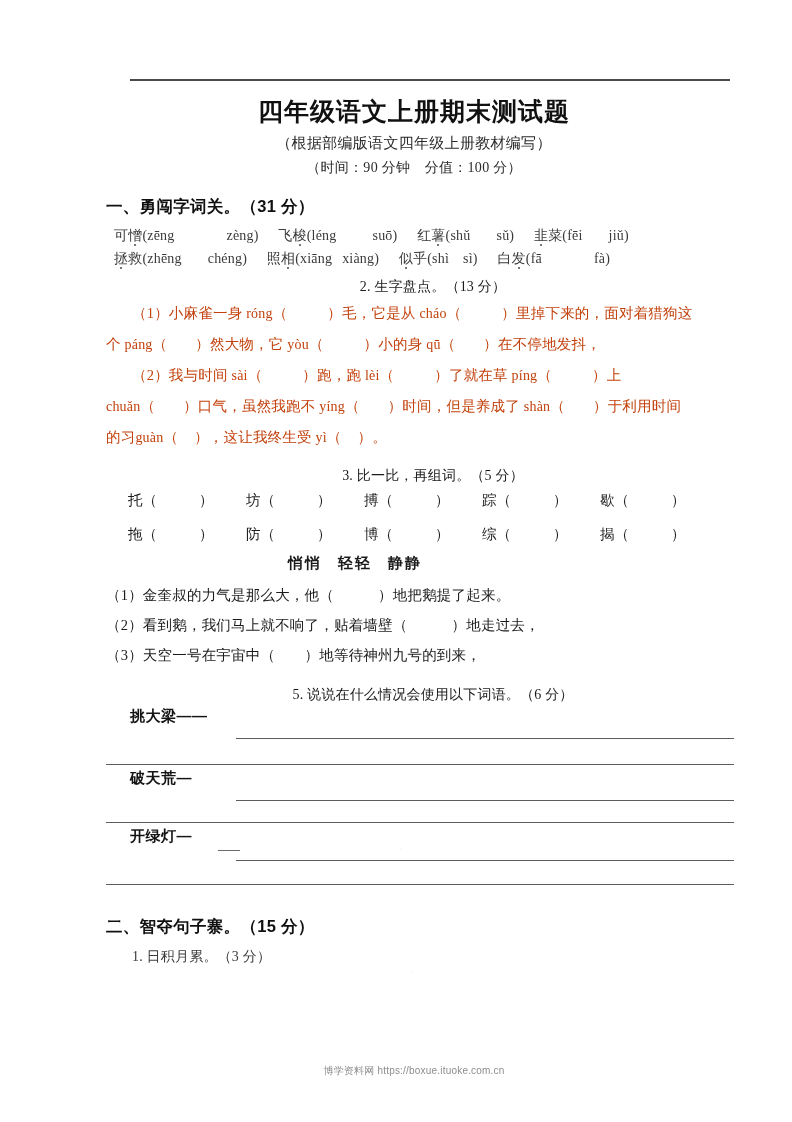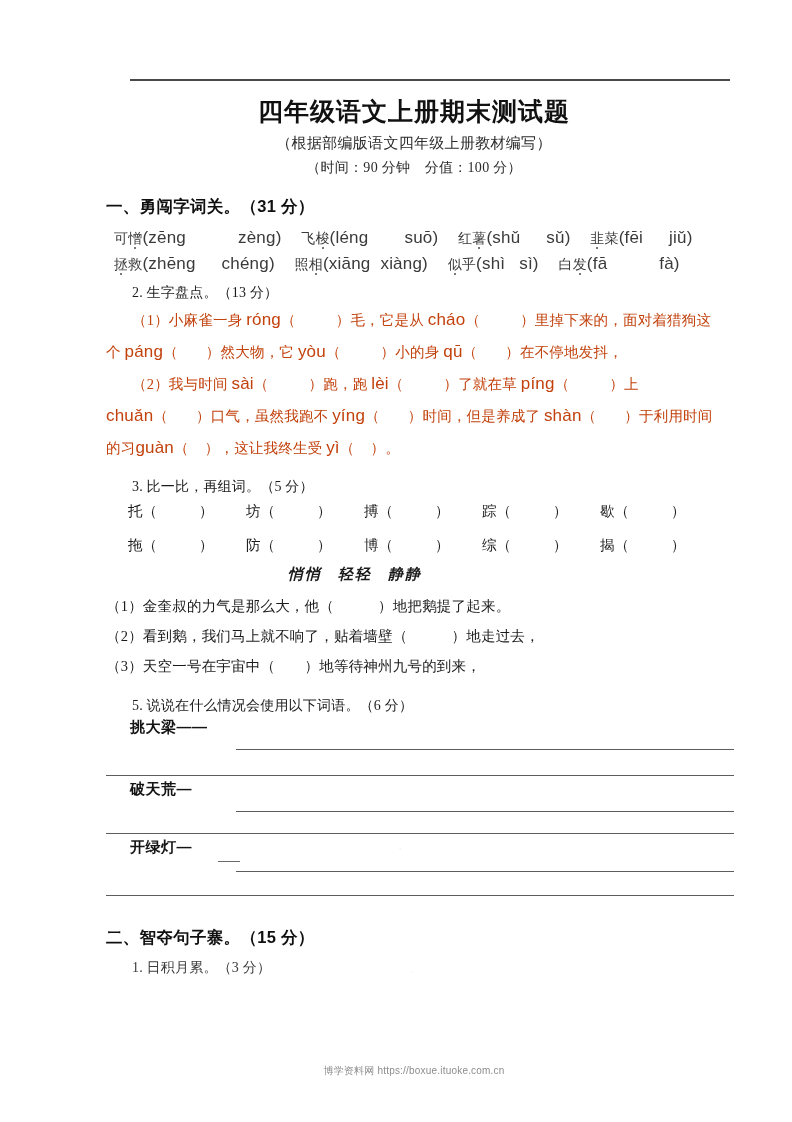--- a/index.html
+++ b/index.html
@@ -74,21 +74,21 @@
     color: #101010;
     letter-spacing: 0.3px;
     margin: 0 0 14px 0;
   }
   .q-heading {
     font-size: 14px;
     color: #3b3b3b;
     margin: 0 0 10px 26px;
     letter-spacing: 0.2px;
   }
-  .q-heading.dark { color: #1b1b1b; }
+  .q-heading.dark { color: #1b1b1b; text-align: center; }
 
   .pinyin-row {
     font-size: 14px;
     color: #3a3a3a;
     margin: 0 0 9px 8px;
     white-space: nowrap;
     letter-spacing: 0.2px;
   }
   .pitem { display: inline-block; margin-right: 16px; }
   .dotted {
@@ -110,21 +110,21 @@
   .gap-l { display:inline-block; width: 52px; }
 
   .fill-line {
     font-size: 14.5px;
     line-height: 31px;
     color: #c2410c;
     margin: 0;
     letter-spacing: 0.2px;
   }
   .fill-line.indent { text-indent: 26px; }
-  .py { font-family: Liberation Sans, sans-serif; font-size: 17px; }
+  .py { font-family: Liberation Serif, serif; font-size: 14px; }
   .blank { display: inline-block; }
   .blank.w1 { width: 40px; }
   .blank.w2 { width: 28px; }
   .blank.w3 { width: 16px; }
 
   
   .cmp-row {
     display: flex;
     margin: 0 0 4px 0;
     line-height: 30px;
@@ -136,21 +136,20 @@
 
   
   .word-bank {
     text-align: center;
     font-family: "Liberation Sans", "DejaVu Sans", sans-serif;
     font-weight: bold;
     font-size: 15px;
     letter-spacing: 2px;
     margin: 6px 0 10px 0;
     padding-right: 130px;
-    font-style: italic;
   }
   .bank-w { margin: 0 8px; }
 
   .choice-line {
     font-size: 14.5px;
     line-height: 30px;
     margin: 0;
     letter-spacing: 0.2px;
   }
 

